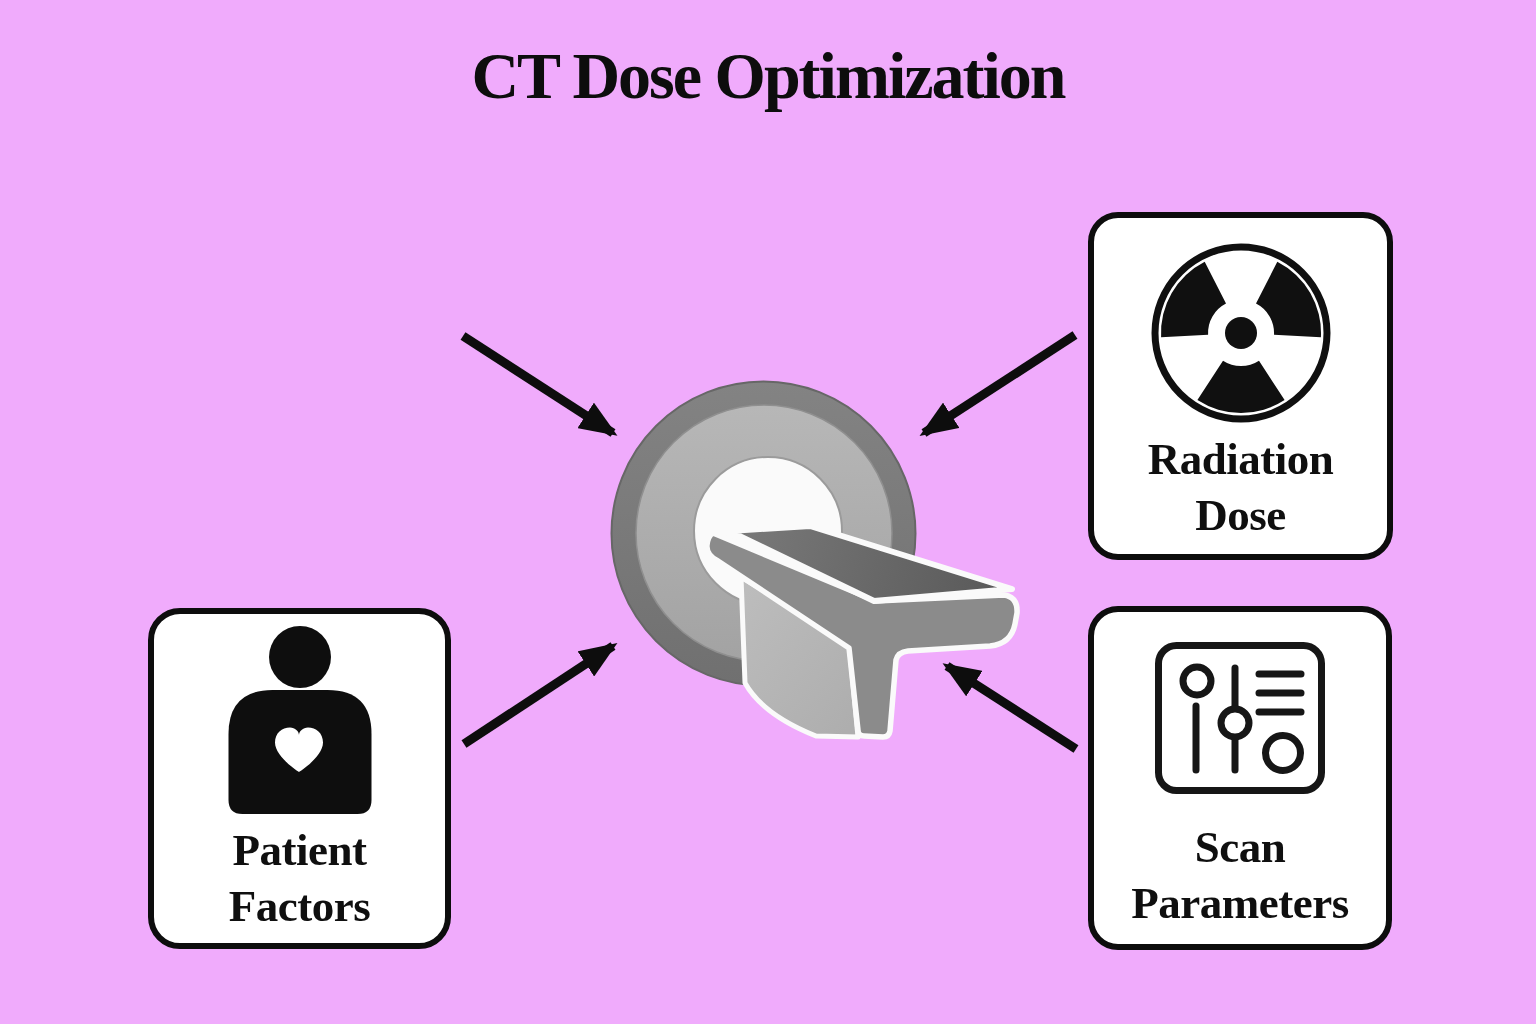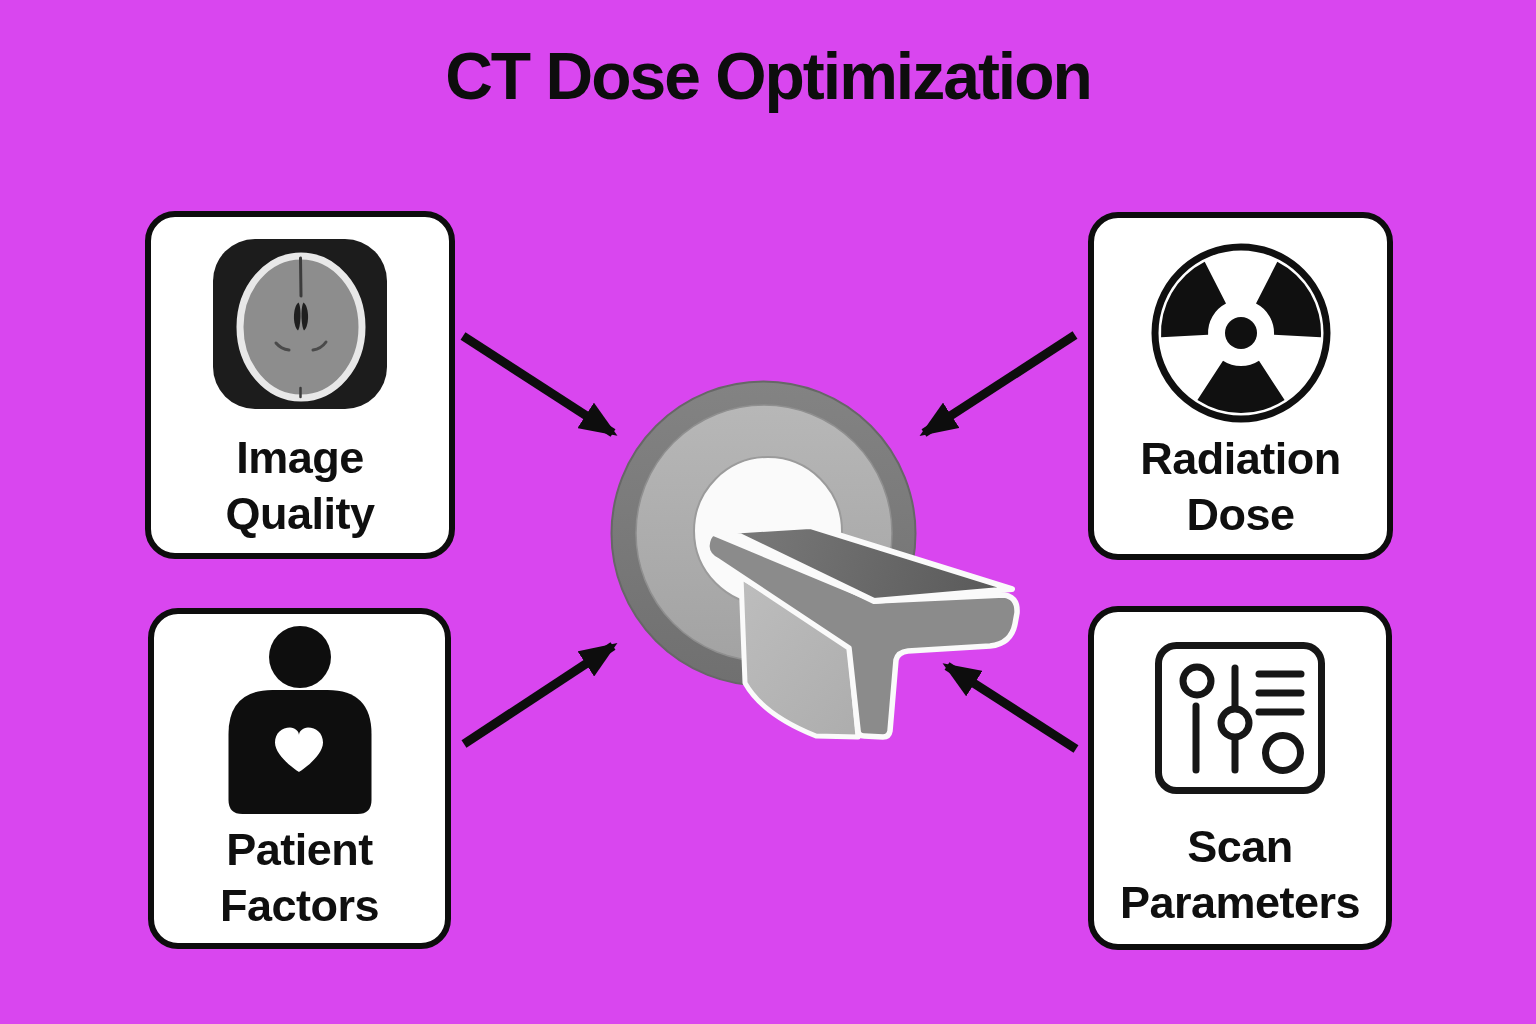--- a/index.html
+++ b/index.html
@@ -1,40 +1,40 @@
 <!DOCTYPE html>
 <html><head>
 <meta charset="utf-8">
 <style>
   html,body{margin:0;padding:0;background:#e9e9e9;}
   .stage{
     position:relative;width:1536px;height:1024px;margin:0 auto;
-    background:#d946ef;overflow:hidden;
-    font-family:Liberation Sans, sans-serif;
+    background:#f0abfc;overflow:hidden;
+    font-family:Liberation Serif, serif;
     color:#111;
   }
   .title{
     position:absolute;left:0;right:0;top:38px;
     text-align:center;font-size:66px;font-weight:700;letter-spacing:-2px;
     color:#0d0d0d;
   }
   .subtitle{
     position:absolute;left:0;right:0;top:116px;
     text-align:center;font-size:48px;font-weight:400;letter-spacing:-1px;
     color:#141414;
   }
   .card{
     position:absolute;background:#ffffff;
     border:6px solid #0d0d0d;border-radius:30px;
     box-sizing:border-box;
     display:flex;flex-direction:column;align-items:center;justify-content:space-between;
   }
   .card-tl{left:145px;top:211px;width:310px;height:348px;padding:22px 10px 10px;}
   .card-tr{left:1088px;top:212px;width:305px;height:348px;padding:20px 12px 10px;}
-  .card-bl{left:148px;top:608px;width:303px;height:341px;padding:10px 10px 8px;}
+  .card-bl{left:148px;top:608px;width:303px;height:341px;padding:10px 10px 8px;border-radius:32px;}
   .card-br{left:1088px;top:606px;width:304px;height:344px;padding:30px 10px 12px;}
   .card-label{
     width:275px;text-align:center;
     font-size:45px;font-weight:600;letter-spacing:-0.5px;line-height:1.26;
     color:#0f0f0f;
   }
   .center-art{position:absolute;left:0;top:0;width:1536px;height:1024px;pointer-events:none;}
   .icon-wrap{display:block;line-height:0;}
 </style>
 </head>
@@ -88,35 +88,20 @@
     <path d="M 729,531 L 810,526 L 1012,589 L 874,601 Z" fill="url(#gTop)" stroke="#fafafa" stroke-width="6" stroke-linejoin="round"></path>
 
     <g stroke="#0d0d0d" stroke-width="9">
       <line x1="463" y1="336" x2="613" y2="433" marker-end="url(#arrowhead)"></line>
       <line x1="1075" y1="335" x2="924" y2="433" marker-end="url(#arrowhead)"></line>
       <line x1="464" y1="744" x2="613" y2="646" marker-end="url(#arrowhead)"></line>
       <line x1="1076" y1="749" x2="947" y2="666" marker-end="url(#arrowhead)"></line>
     </g>
   </svg>
 
-  <div class="card card-tl">
-    <span class="icon-wrap">
-      <svg width="174" height="170" viewBox="0 0 174 170" xmlns="http://www.w3.org/2000/svg">
-        <rect x="0" y="0" width="174" height="170" rx="42" fill="#1c1c1c"></rect>
-        <ellipse cx="88" cy="88" rx="61" ry="71" fill="#8d8d8d" stroke="#e8e8e8" stroke-width="7"></ellipse>
-        <line x1="87.5" y1="19" x2="88" y2="57" stroke="#3c3c3c" stroke-width="3" stroke-linecap="round"></line>
-        <path d="M 85.5,63.5 C 79.5,68 79.5,87 85,91.5 C 88,87 88.5,68 85.5,63.5 Z" fill="#1f1f1f"></path>
-        <path d="M 90.5,63.5 C 96.5,68 96.5,87 91,91.5 C 88,87 87.5,68 90.5,63.5 Z" fill="#1f1f1f"></path>
-        <path d="M 63,104 Q 68,110 76,111" fill="none" stroke="#4a4a4a" stroke-width="3" stroke-linecap="round"></path>
-        <path d="M 113,103 Q 108,110 100,111" fill="none" stroke="#4a4a4a" stroke-width="3" stroke-linecap="round"></path>
-        <line x1="87.5" y1="149" x2="87.5" y2="158" stroke="#3c3c3c" stroke-width="2.5" stroke-linecap="round"></line>
-      </svg>
-    </span>
-    <div class="card-label">Image Quality</div>
-  </div>
 
   <div class="card card-tr">
     <span class="icon-wrap">
       <svg width="190" height="190" viewBox="0 0 190 190" xmlns="http://www.w3.org/2000/svg">
         <circle cx="95" cy="95" r="86" fill="none" stroke="#101010" stroke-width="7"></circle>
         <circle cx="95" cy="95" r="16" fill="#101010"></circle>
         <path d="M 113,122.7 A 33 33 0 0 1 77,122.7 L 51.4,162.1 A 80 80 0 0 0 138.6,162.1 Z" fill="#101010"></path>
         <path d="M 62.1,96.7 A 33 33 0 0 1 80,65.6 L 58.7,23.7 A 80 80 0 0 0 15.1,99.2 Z" fill="#101010"></path>
         <path d="M 110,65.6 A 33 33 0 0 1 128,96.7 L 174.9,99.2 A 80 80 0 0 0 131.3,23.7 Z" fill="#101010"></path>
       </svg>

